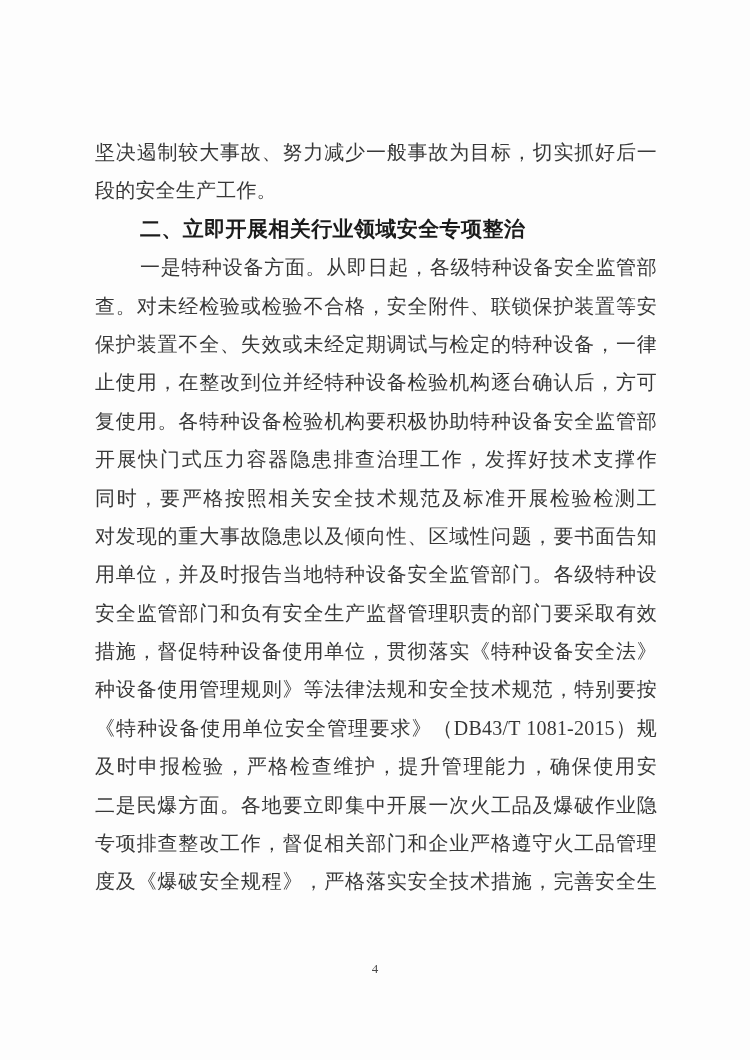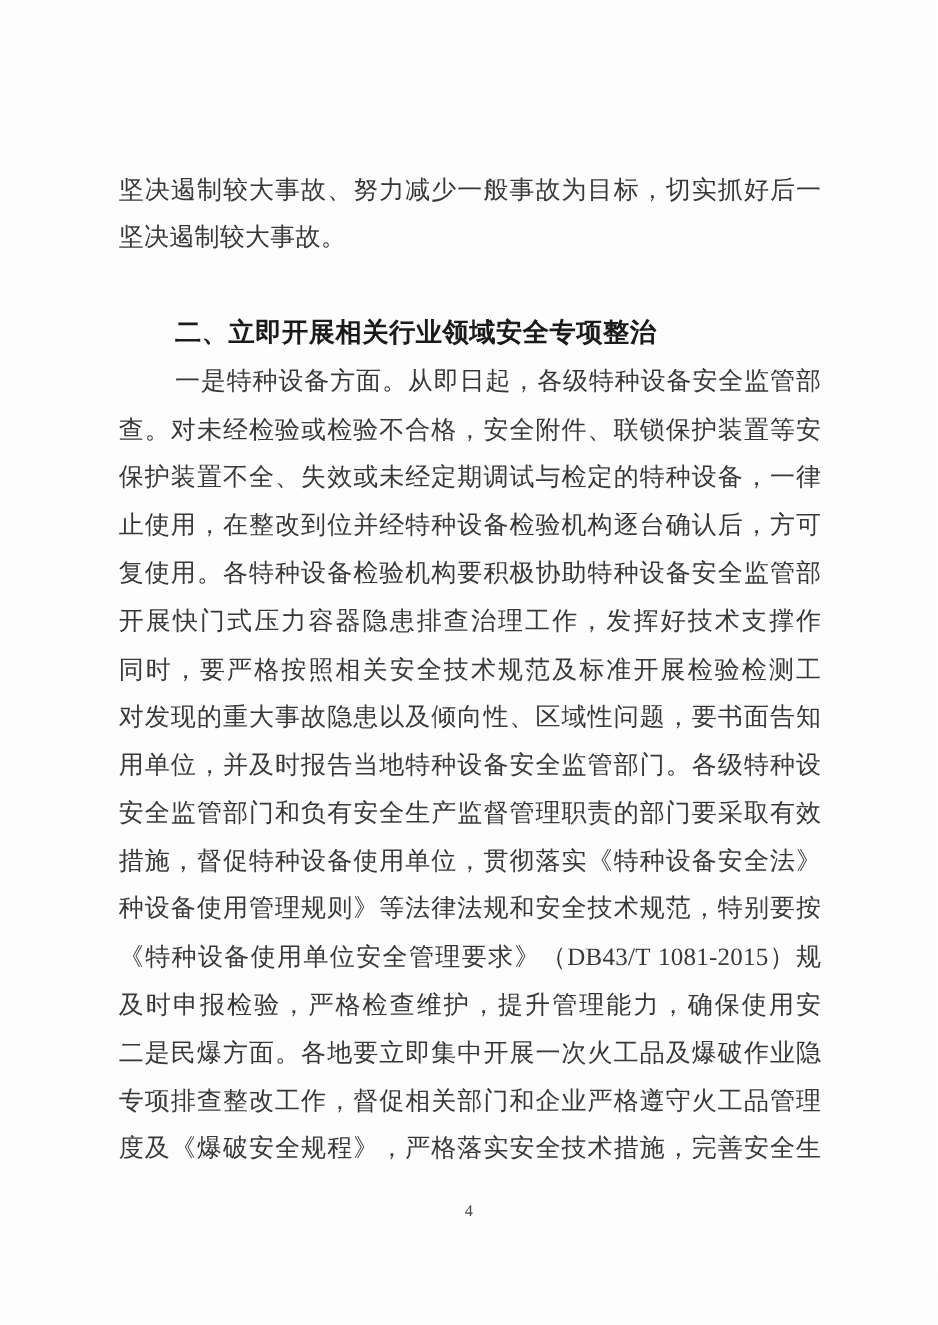--- a/index.html
+++ b/index.html
@@ -38,42 +38,41 @@
     text-indent: 45px;
   }
   .line.heading {
     font-family: "Liberation Sans", sans-serif;
     font-weight: 700;
     font-size: 21px;
     letter-spacing: 0.4px;
     color: #1b1b1b;
     text-align: left;
     text-align-last: left;
-    margin-top: 38px;
   }
   .footer {
     position: absolute;
     top: 960px;
     left: 0;
     width: 100%;
     text-align: center;
     font-size: 13px;
     line-height: 18px;
     color: #4a4a4a;
     font-family: "Liberation Serif", serif;
   }
 </style>
 </head>
 <body>
 
 <div class="page">
   <div class="content">
 
     <div class="line full">坚决遏制较大事故、努力减少一般事故为目标，切实抓好后一阶</div>
-    <div class="line">坚决遏制较大事故。</div>
+    <div class="line">段的安全生产工作。</div>
 
     <div class="line heading indent">二、立即开展相关行业领域安全专项整治</div>
 
     <div class="line full indent">一是特种设备方面。从即日起，各级特种设备安全监管部门</div>
     <div class="line full">查。对未经检验或检验不合格，安全附件、联锁保护装置等安全</div>
     <div class="line full">保护装置不全、失效或未经定期调试与检定的特种设备，一律停</div>
     <div class="line full">止使用，在整改到位并经特种设备检验机构逐台确认后，方可恢</div>
     <div class="line full">复使用。各特种设备检验机构要积极协助特种设备安全监管部门</div>
     <div class="line full">开展快门式压力容器隐患排查治理工作，发挥好技术支撑作用。</div>
     <div class="line full">同时，要严格按照相关安全技术规范及标准开展检验检测工作，</div>

